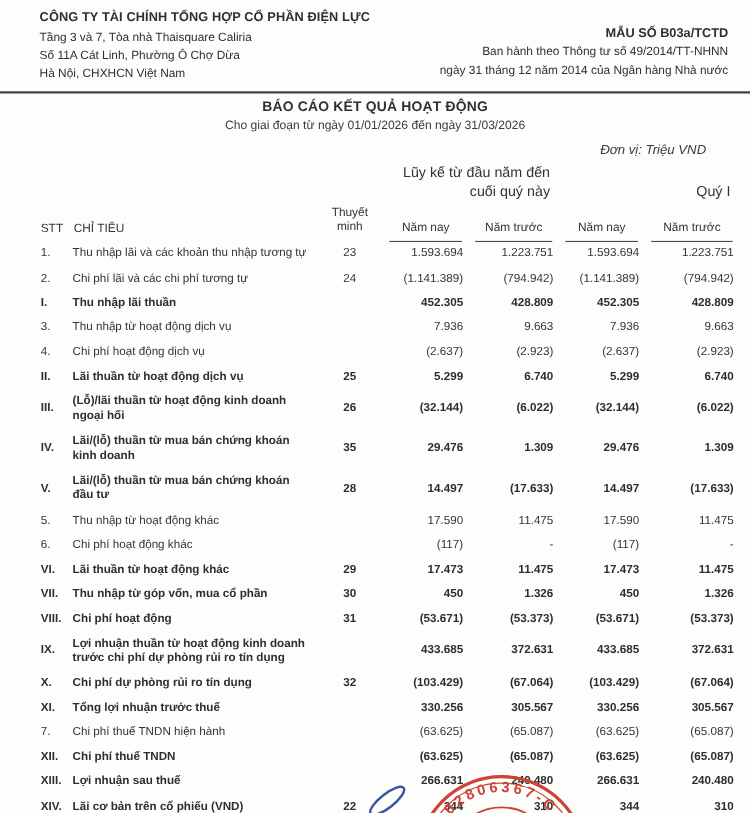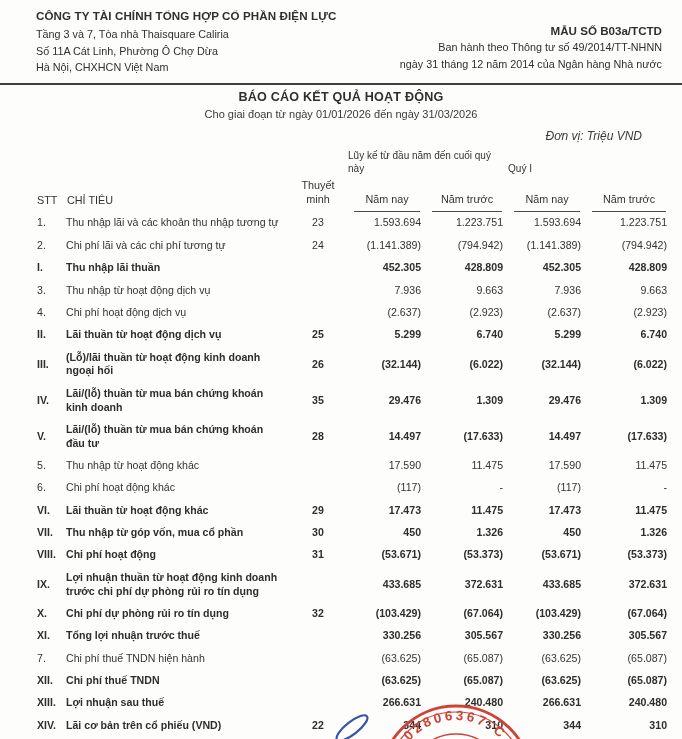--- a/index.html
+++ b/index.html
@@ -20,21 +20,21 @@
   .title-block{text-align:center;margin-top:5px;}
   .report-title{font-weight:700;font-size:12.6px;letter-spacing:.2px;}
   .report-subtitle{font-size:11px;margin-top:4px;color:#3a3a3a;}
   .unit-label{text-align:right;font-style:italic;font-size:12px;margin:9px 40px 0 0;color:#3a3a3a;}
   table.report{
     width:632px;margin:0 14px 0 36px;border-collapse:collapse;table-layout:fixed;
     font-size:10.6px;color:#333;
   }
   col.c-stt{width:30px;} col.c-label{width:226px;} col.c-note{width:52px;}
   col.c-v1{width:78px;} col.c-v2{width:82px;} col.c-v3{width:78px;} col.c-v4{width:86px;}
-  .group-row th{font-weight:500;font-size:10px;text-align:left;vertical-align:bottom;padding:6px 4px 2px;line-height:1.3;}
+  .group-row th{font-weight:500;font-size:13px;text-align:right;vertical-align:bottom;padding:6px 4px 2px;line-height:1.3;}
   .label-row th{font-weight:500;font-size:10.8px;vertical-align:bottom;padding-top:2px;}
   .label-row .stt-h{text-align:left;padding-left:1px;padding-bottom:6px;}
   .label-row .ct-h{text-align:left;padding-bottom:6px;}
   .label-row .tm-h{text-align:center;line-height:1.25;padding-bottom:6px;}
   .label-row .num-h{padding:0;}
   .num-h .hl{display:block;text-align:center;padding-bottom:6px;margin:0 2px 0 10px;border-bottom:1.5px solid #4a4a4a;}
   tbody td{padding:4.3px 0;vertical-align:middle;line-height:1.3;}
   td.stt{text-align:left;padding-left:1px;}
   td.lbl{padding-right:12px;}
   td.note{text-align:center;}

